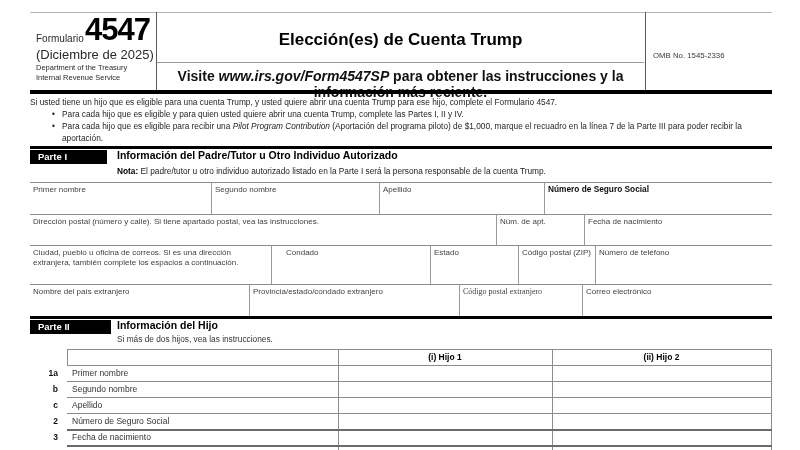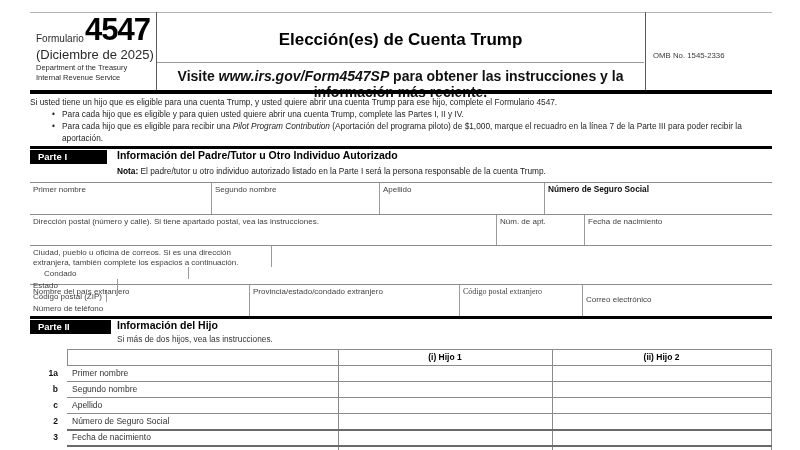--- a/index.html
+++ b/index.html
@@ -92,32 +92,32 @@
       <div class="cell" style="width:182px;">Primer nombre</div>
       <div class="cell" style="width:168px;">Segundo nombre</div>
       <div class="cell" style="width:165px;">Apellido</div>
       <div class="cell boldlbl" style="flex:1;">Número de Seguro Social</div>
     </div>
     <div class="grow" style="height:30px;">
       <div class="cell" style="width:467px;">Dirección postal (número y calle). Si tiene apartado postal, vea las instrucciones.</div>
       <div class="cell" style="width:88px;">Núm. de apt.</div>
       <div class="cell" style="flex:1;">Fecha de nacimiento</div>
     </div>
-    <div class="grow" style="height:38px;flex-direction:column;">
+    <div class="grow" style="height:38px;">
       <div class="cell" style="width:242px;">Ciudad, pueblo u oficina de correos. Si es una dirección extranjera, también complete los espacios a continuación.</div>
       <div class="cell" style="width:148px;margin-left:11px;">Condado</div>
       <div class="cell" style="width:88px;">Estado</div>
       <div class="cell" style="width:77px;">Código postal (ZIP)</div>
       <div class="cell" style="flex:1;">Número de teléfono</div>
     </div>
     <div class="grow" style="height:32px;border-bottom:none;">
       <div class="cell" style="width:220px;">Nombre del país extranjero</div>
       <div class="cell" style="width:210px;">Provincia/estado/condado extranjero</div>
       <div class="cell" style="width:123px;font-family:Liberation Serif, serif;">Código postal extranjero</div>
-      <div class="cell" style="flex:1;margin-top:8px;">Correo electrónico</div>
+      <div class="cell" style="flex:1;">Correo electrónico</div>
     </div>
   </div>
 
   <div class="abs thick" style="top:316px;height:3px;"></div>
 
   <div class="abs part-badge" style="left:30px;top:320px;width:73px;">Parte II</div>
   <div class="abs part-title" style="left:117px;top:319px;">Información del Hijo</div>
   <div class="abs sub-line">Si más de dos hijos, vea las instrucciones.</div>
 
   <div class="abs tbl">

